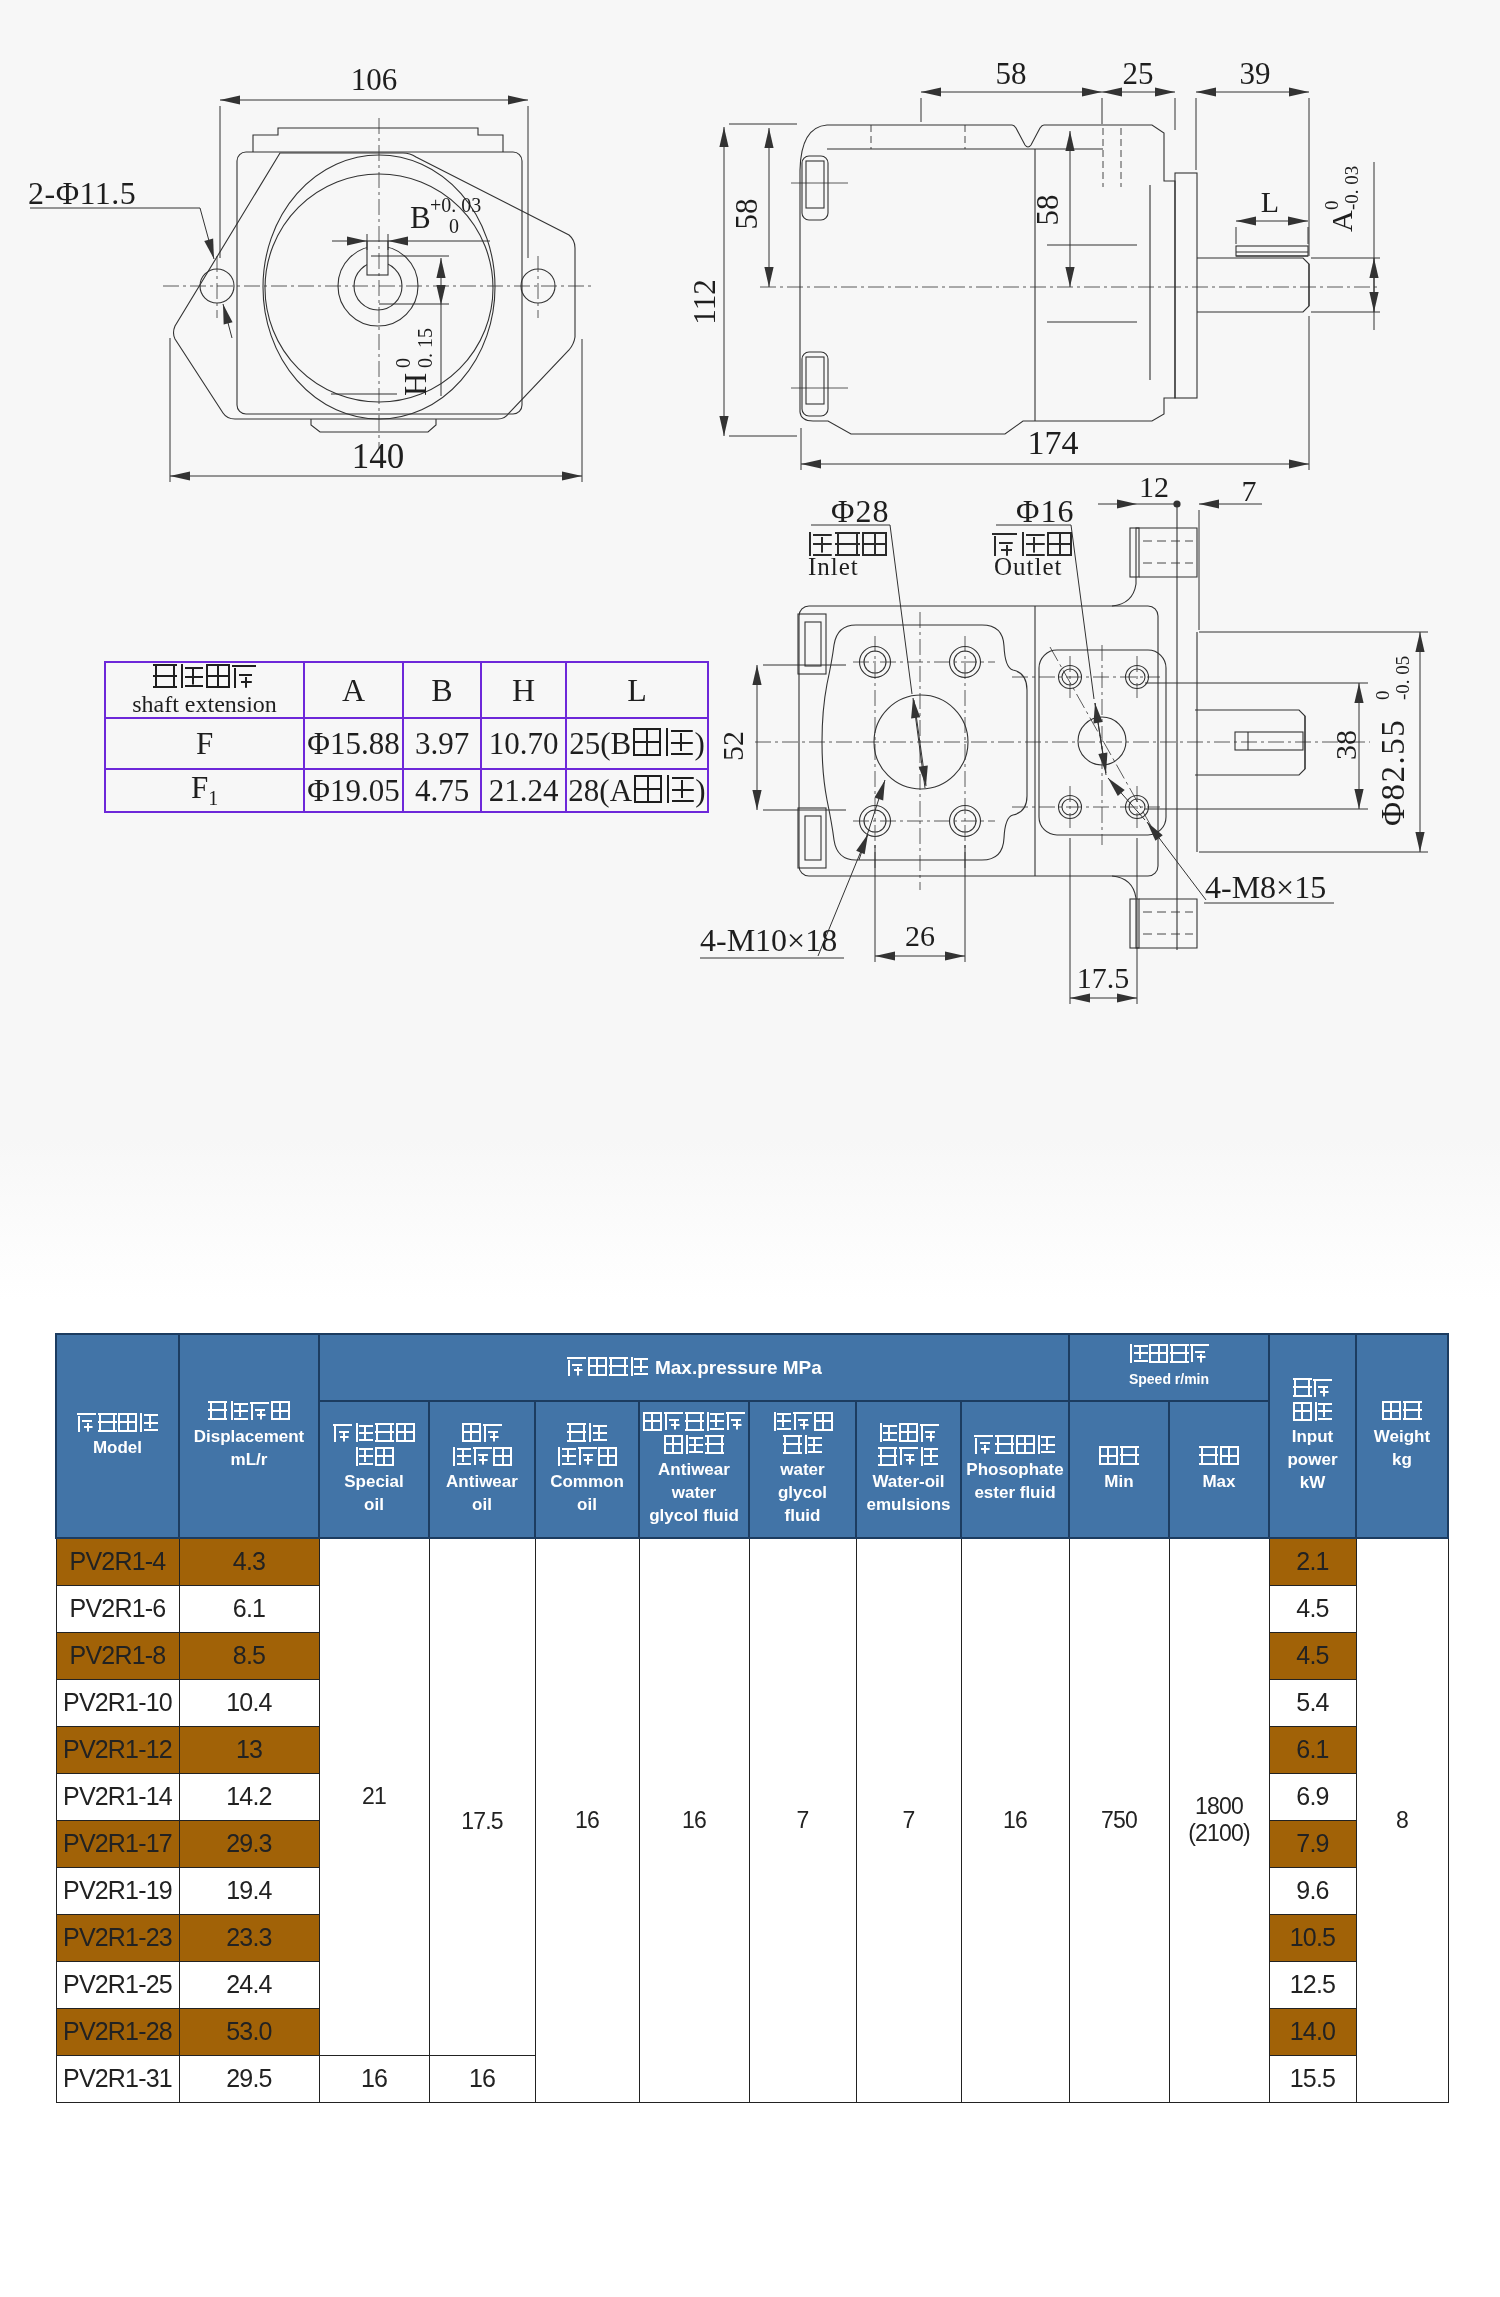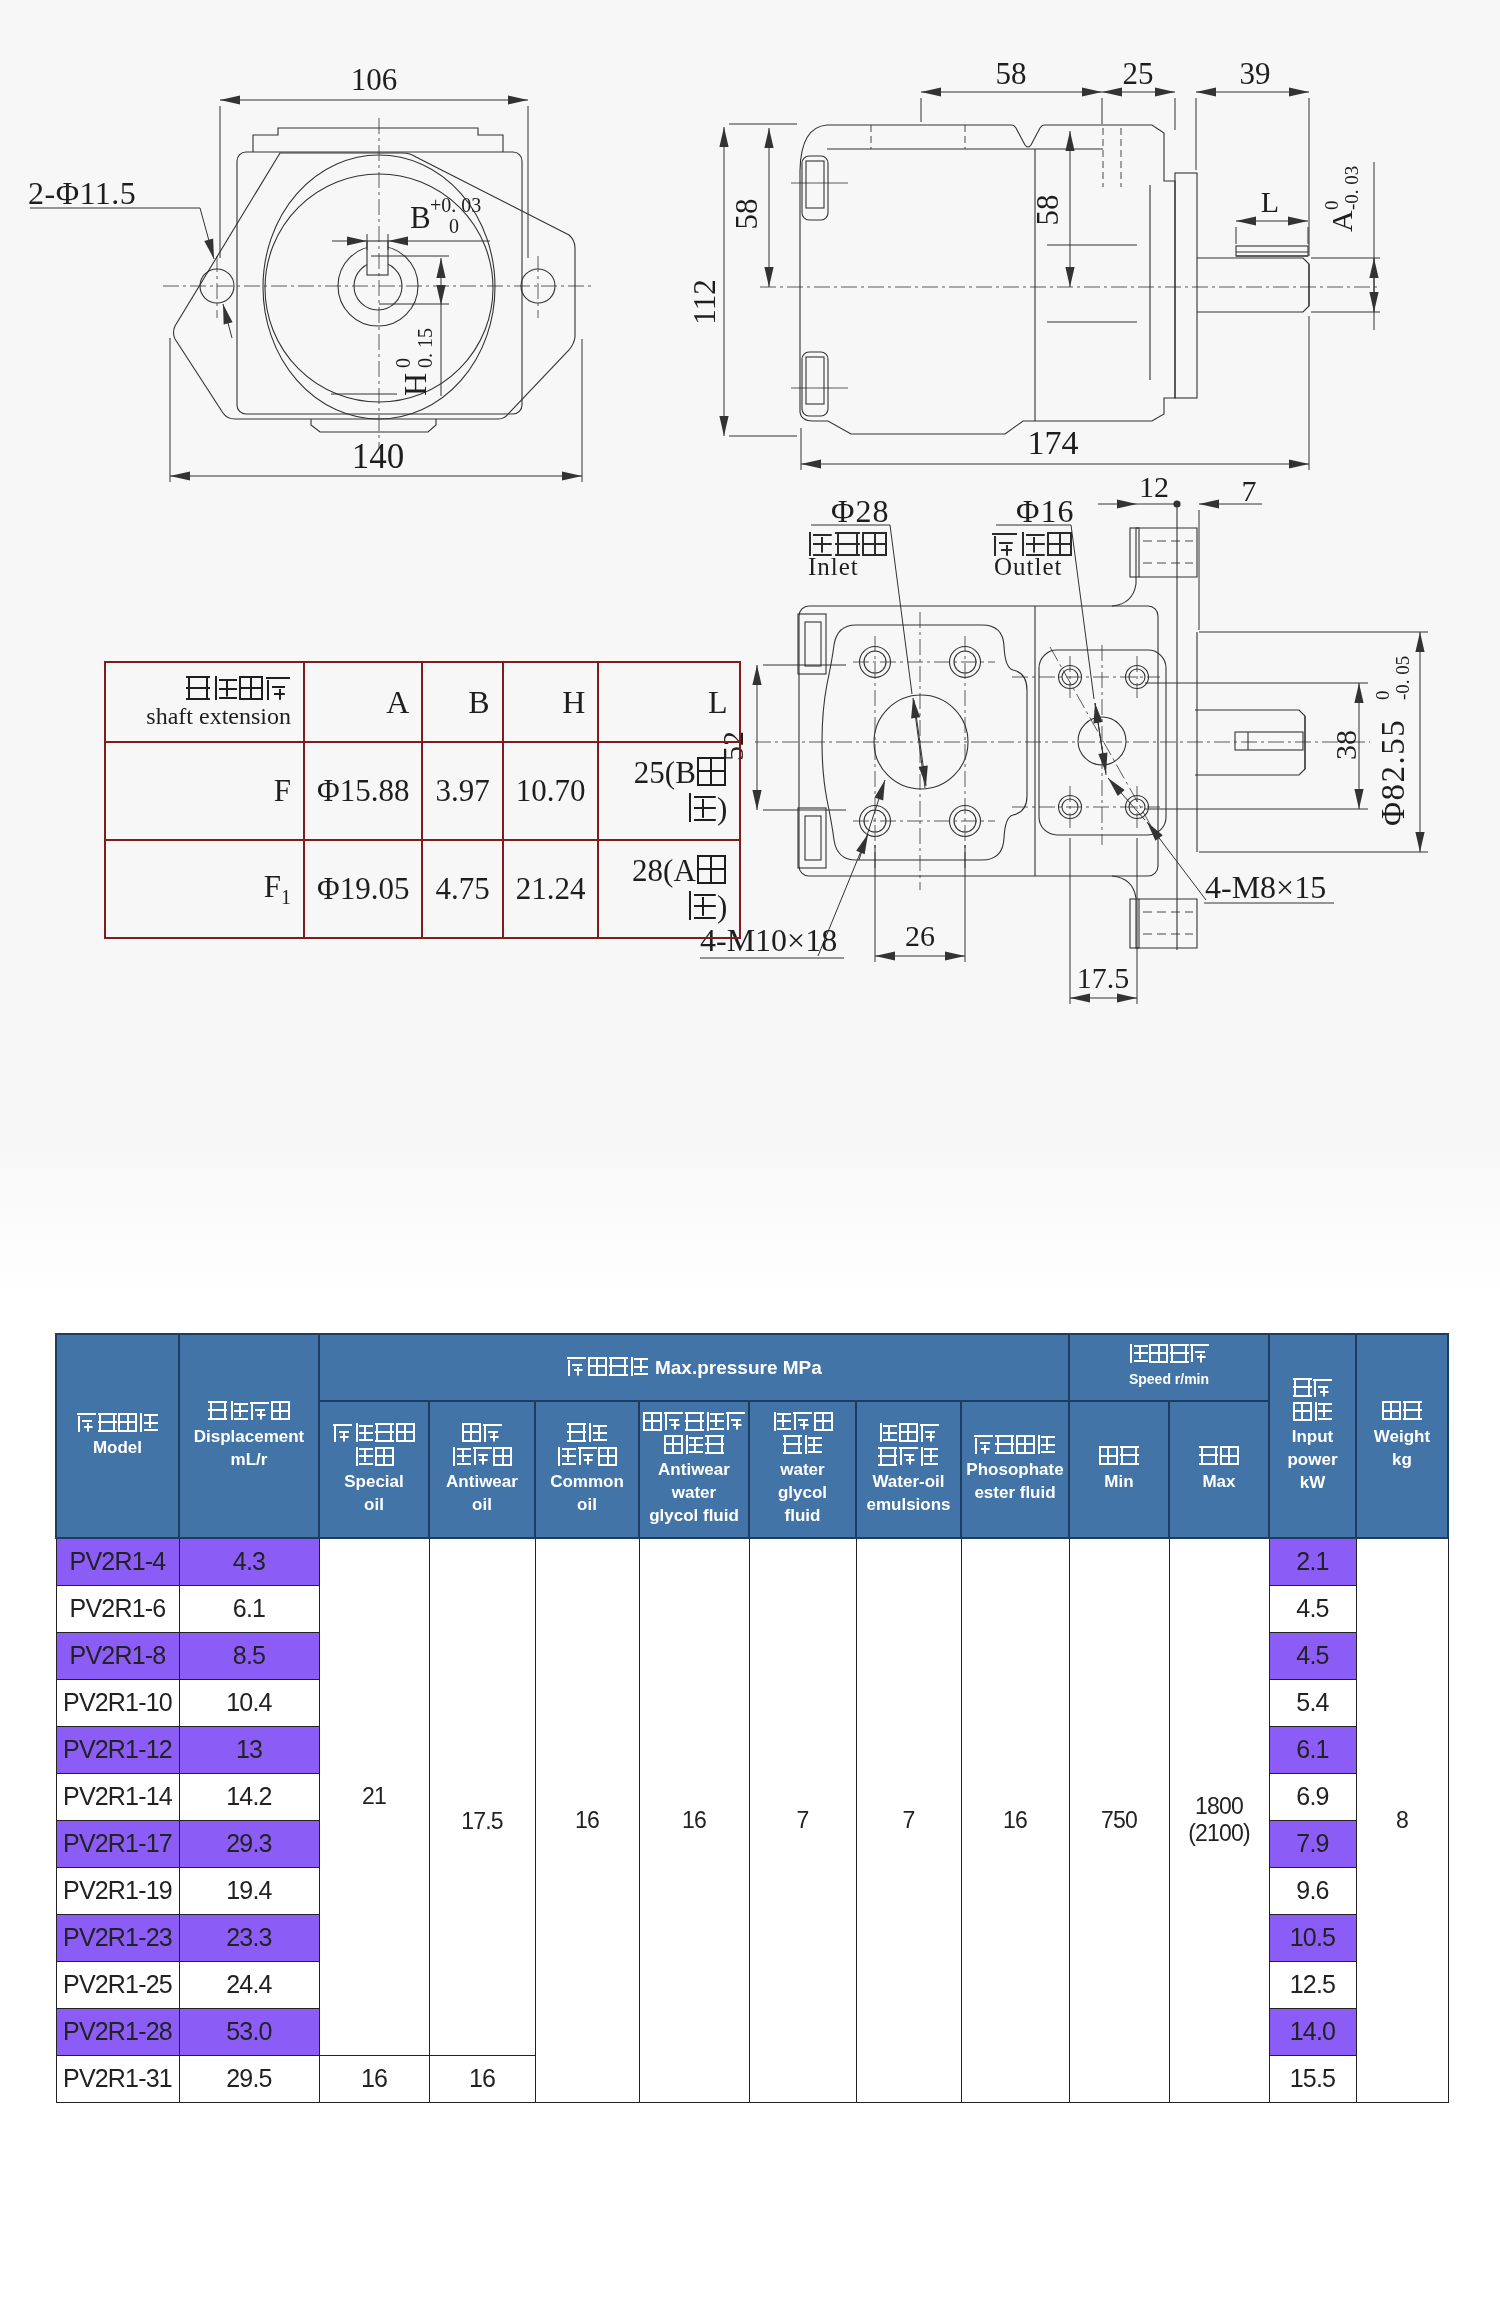--- a/index.html
+++ b/index.html
@@ -11,27 +11,27 @@
 .k1{background-image:linear-gradient(currentColor,currentColor),linear-gradient(currentColor,currentColor),linear-gradient(currentColor,currentColor),linear-gradient(currentColor,currentColor),linear-gradient(currentColor,currentColor);
 background-size:100% 2px,100% 2px,100% 2px,2px 100%,2px 100%;background-position:0 0,0 48%,0 100%,8% 0,92% 0}
 .k2{box-shadow:inset 0 0 0 2px currentColor;background-image:linear-gradient(currentColor,currentColor),linear-gradient(currentColor,currentColor);
 background-size:100% 2px,2px 100%;background-position:0 49%,49% 0}
 .k3{background-image:linear-gradient(currentColor,currentColor),linear-gradient(currentColor,currentColor),linear-gradient(currentColor,currentColor),linear-gradient(currentColor,currentColor),linear-gradient(currentColor,currentColor);
 background-size:2px 100%,75% 2px,75% 2px,75% 2px,2px 65%;background-position:8% 0,100% 10%,100% 52%,100% 96%,58% 55%}
 .k4{background-image:linear-gradient(currentColor,currentColor),linear-gradient(currentColor,currentColor),linear-gradient(currentColor,currentColor),linear-gradient(currentColor,currentColor),linear-gradient(currentColor,currentColor);
 background-size:100% 2px,2px 85%,55% 2px,2px 45%,45% 2px;background-position:0 4%,6% 100%,60% 45%,58% 95%,65% 75%}
 
 #st{position:absolute;left:104px;top:661px;border-collapse:collapse;table-layout:fixed;font-family:"Liberation Serif",serif;color:#1e1e1e}
-#st td{border:2px solid #7f1d1d;text-align:right;vertical-align:middle;padding:12px}
+#st td{border:2px solid #6d28d9;text-align:center;vertical-align:middle;padding:0}
 
 #bt{position:absolute;left:55px;top:1333px;border-collapse:collapse;table-layout:fixed;color:#222}
 #bt td{border:1.5px solid #222;text-align:center;vertical-align:middle;padding:0;font-size:25px;letter-spacing:-0.8px}
 #bt td.h{background:#4274a7;color:#fff;border:2.5px solid #1c3c60;font-weight:bold;font-size:17px;line-height:23px;letter-spacing:0}
 #bt td.h b.k{width:19px;height:19px}
-#bt td.g{background:#8b5cf6}
+#bt td.g{background:#a16207}
 #bt td.m{font-size:23px}
 </style></head>
 <body>
 <svg id="dwg" width="1500" height="1120" viewBox="0 0 1500 1120">
 <defs>
 <marker id="ar" viewBox="-22 -5 22 10" refX="0" refY="0" markerWidth="22" markerHeight="10" orient="auto-start-reverse" markerUnits="userSpaceOnUse">
         <path d="M0,0 L-20,4.6 L-20,-4.6 Z" fill="#333"></path>
       </marker>
 </defs>
 <g stroke="#333" stroke-width="1.1" fill="none">

